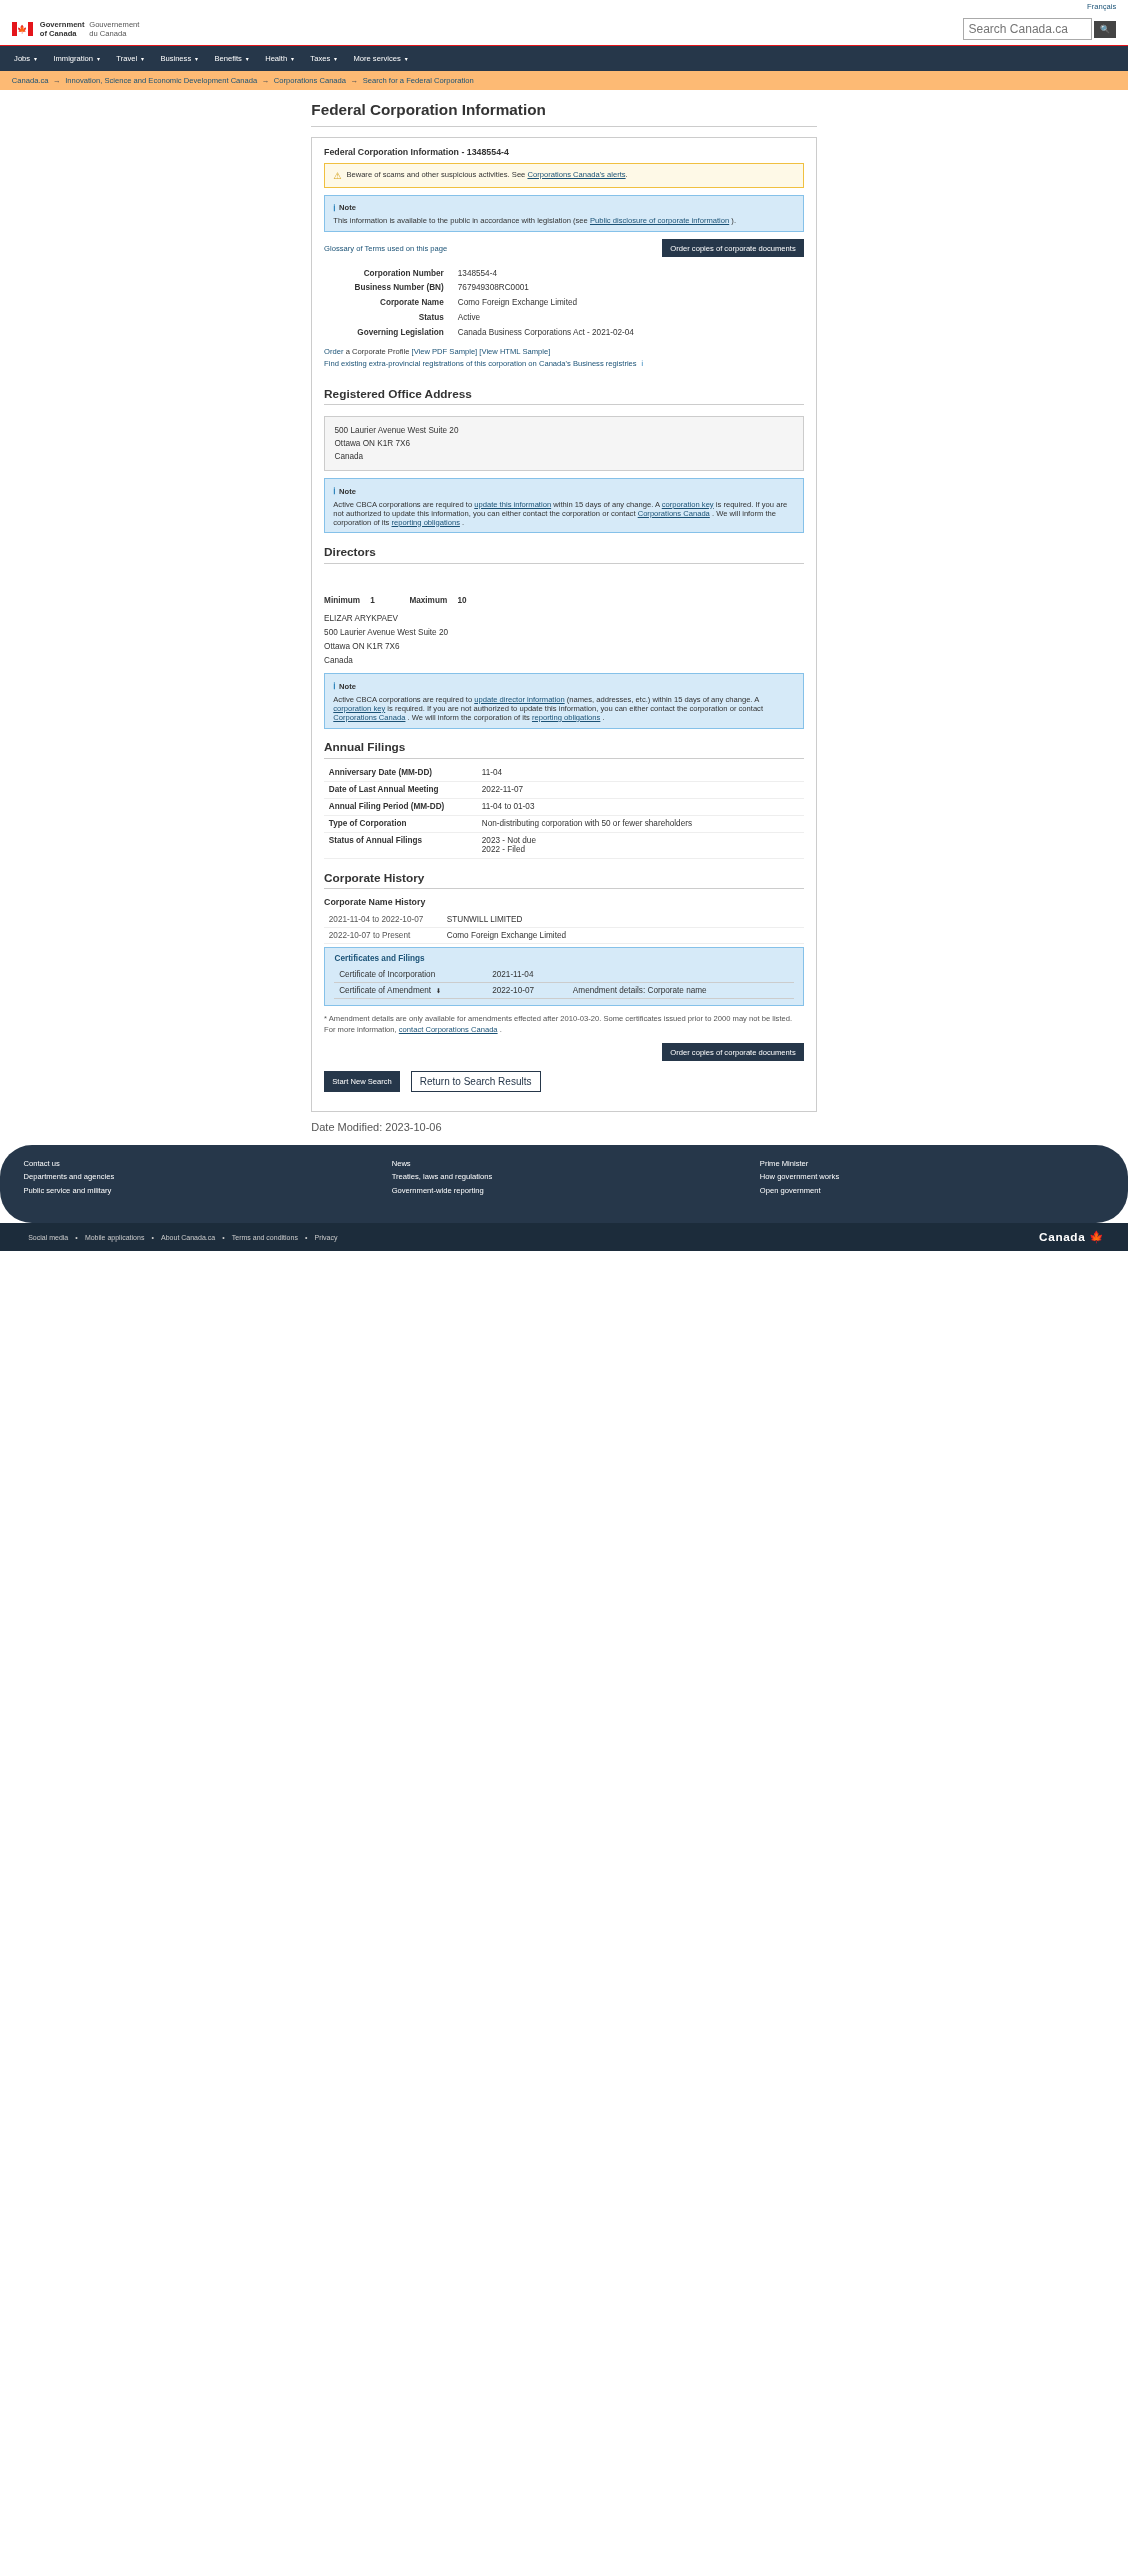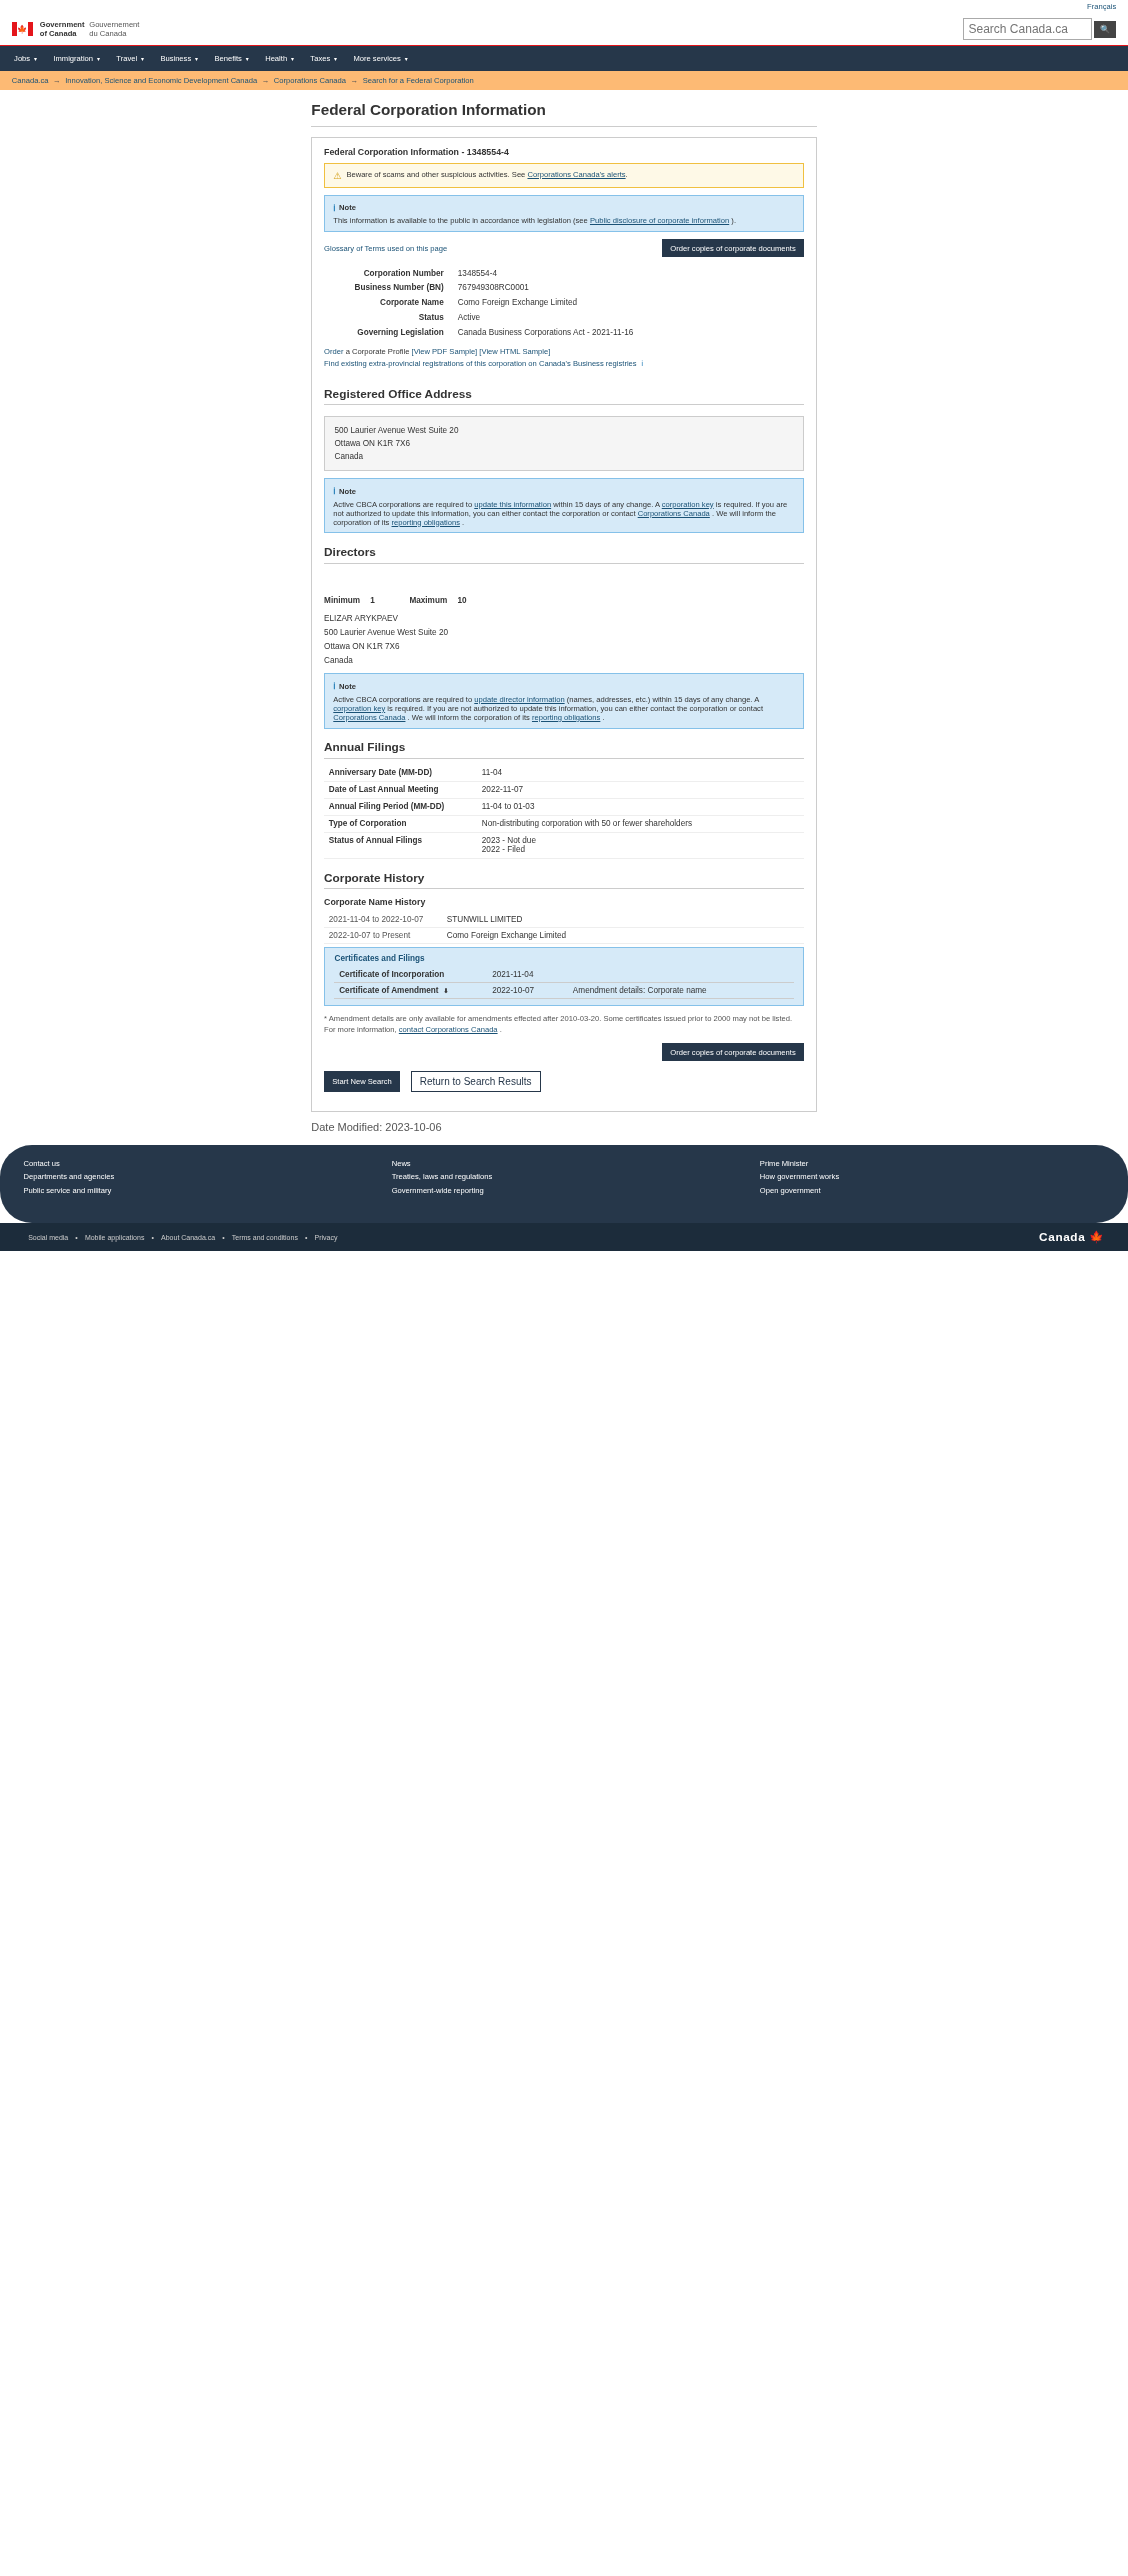--- a/index.html
+++ b/index.html
@@ -72,21 +72,21 @@
     .annual-table tr td:first-child { font-weight: bold; width: 153px; color: #333; }
 
     .history-table { width: 100%; border-collapse: collapse; margin-bottom: 3.5px; }
     .history-table tr td { padding: 2.9px 4.7px; font-size: 8.2px; border-bottom: 0.6px solid #eee; }
     .history-table tr td:first-child { width: 118px; color: #555; }
 
     .certs-section { background: #d6eaf8; border: 0.6px solid #85c1e9; padding: 5.9px 9.4px; margin-bottom: 7px; }
     .certs-title { font-weight: bold; font-size: 8.2px; margin-bottom: 4.7px; color: #1a5276; }
     .certs-table { width: 100%; border-collapse: collapse; }
     .certs-table tr td { padding: 2.9px 4.7px; font-size: 8.2px; border-bottom: 0.6px solid #ccc; }
-    .certs-table tr td:first-child { font-weight: bold; width: 153px; }
+    .certs-table tr td:first-child { font-weight: normal; width: 153px; }
 
     .amendment-note { font-size: 7.6px; color: #555; margin-bottom: 7px; line-height: 1.5; }
     .amendment-note a { color: #1a5276; text-align: center; }
 
     .bottom-btn-row { display: flex; justify-content: flex-end; margin-bottom: 9.4px; }
     .action-row { display: flex; gap: 5.9px; margin-bottom: 9.4px; }
 
     .date-modified { font-size: 11px; color: #555; margin: 9.4px 0 11.8px; }
 
     
@@ -195,21 +195,21 @@
       <tr>
         <td>Corporate Name</td>
         <td>Como Foreign Exchange Limited</td>
       </tr>
       <tr>
         <td>Status</td>
         <td>Active</td>
       </tr>
       <tr>
         <td>Governing Legislation</td>
-        <td>Canada Business Corporations Act - 2021-11-16</td>
+        <td>Canada Business Corporations Act - 2021-02-04</td>
       </tr>
     </tbody>
       </table>
 
     <div class="links-row">
       <a href="#">Order</a>
       <span> a Corporate Profile</span>
       <a href="#">[View PDF Sample]</a>
       <a href="#">[View HTML Sample]</a>
     </div>

